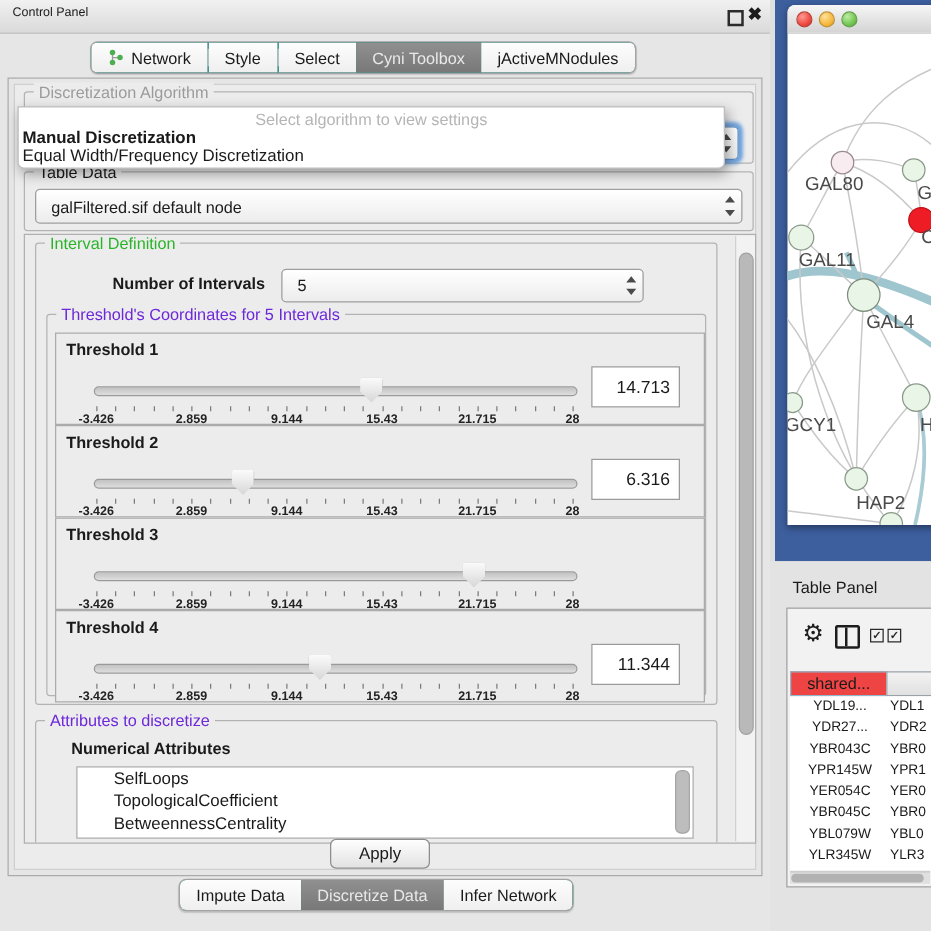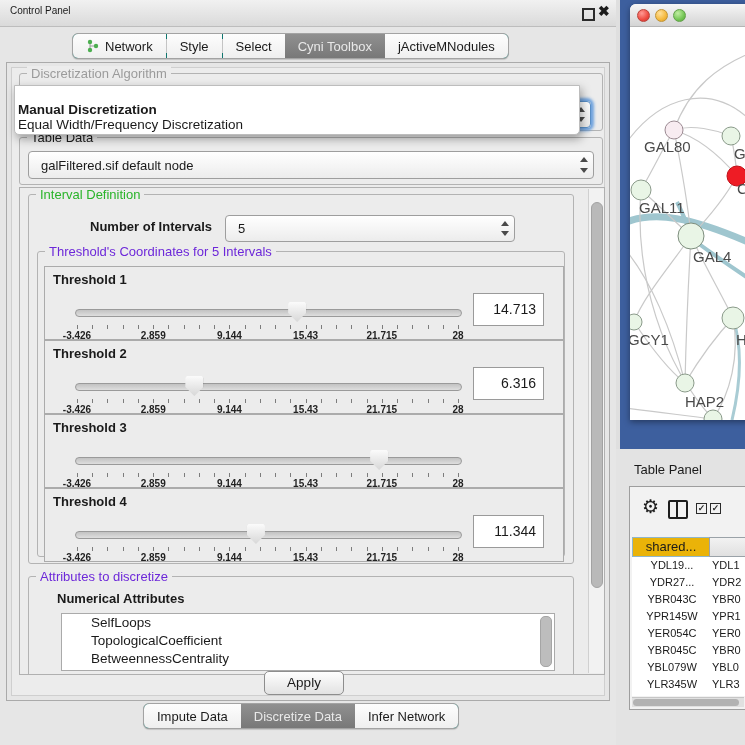--- a/index.html
+++ b/index.html
@@ -103,21 +103,21 @@
   #tp-title{position:absolute;left:18px;top:13px;font-size:13px;}
   #tp-box{position:absolute;left:13px;top:37px;width:116px;height:222px;background:#f2f2f2;border:1px solid #9e9e9e;overflow:hidden;}
   .tp-toolbar{position:absolute;left:0;top:0;width:100%;height:44px;}
   #gear-icon{position:absolute;left:12px;top:8px;font-size:19px;color:#1d1d1d;cursor:pointer;}
   #split-icon{position:absolute;left:38px;top:13px;width:16px;height:15px;border:2px solid #1d1d1d;border-radius:2px;cursor:pointer;}
   #split-icon:before{content:"";position:absolute;left:6px;top:0;width:2px;height:100%;background:#1d1d1d;}
   .cbx{position:absolute;top:16px;width:9px;height:9px;border:1.5px solid #2a2a2a;font-size:9px;line-height:9px;
        text-align:center;font-weight:bold;color:#2a2a2a;cursor:pointer;}
   #tbl-header{position:absolute;left:2px;top:50px;height:20px;display:flex;}
   .hcell{border:1px solid #9aa2a8;border-right:none;font-size:13px;line-height:18px;text-align:center;}
-  .hcell.c1{width:76px;background:#eab308;border-color:#8fb6c9;}
+  .hcell.c1{width:76px;background:#ef4444;border-color:#8fb6c9;}
   .hcell.c2{width:70px;background:linear-gradient(#f2f2f2,#e0e0e0);text-align:right;padding-right:3px;}
   #tbl-rows{position:absolute;left:2px;top:70px;width:150px;height:139px;background:#fff;overflow:hidden;}
   .trow{display:flex;height:17px;cursor:pointer;}
   .tcell{font-size:11px;line-height:17px;white-space:nowrap;text-align:center;}
   .tcell.c1{width:76px;padding-left:4px;box-sizing:border-box;}
   .tcell.c2{padding-left:4px;}
   #hscroll{position:absolute;left:2px;top:210px;width:112px;height:9px;background:#e0e0e0;border-top:1px solid #c6c6c6;}
   #hscroll .hthumb{position:absolute;left:1px;top:1px;width:106px;height:7px;border-radius:4px;background:#b2b2b2;}
 </style>
 </head>
@@ -166,20 +166,21 @@
 
       <div class="group" style="left:12px;top:10px;width:582px;height:56px;">
         <span class="gtitle dim">Discretization Algorithm</span>
       </div>
       <div class="combo focusring" style="left:20px;top:38px;width:562px;height:25px;z-index:1;">
         <span class="val"></span>
         <span class="stepper"></span>
       </div>
 
       <div id="popup" class="abs">
+        <div class="hint">Select algorithm to view settings</div>
         <div class="item b">Manual Discretization</div>
         <div class="item r">Equal Width/Frequency Discretization</div>
       </div>
 
       <div class="group" style="left:12px;top:74px;width:582px;height:46px;">
         <span class="gtitle">Table Data</span>
         <div class="combo" style="left:8px;top:13px;width:564px;height:26px;">
           <span class="val">galFiltered.sif default node</span>
           <span class="stepper"></span>
         </div>

